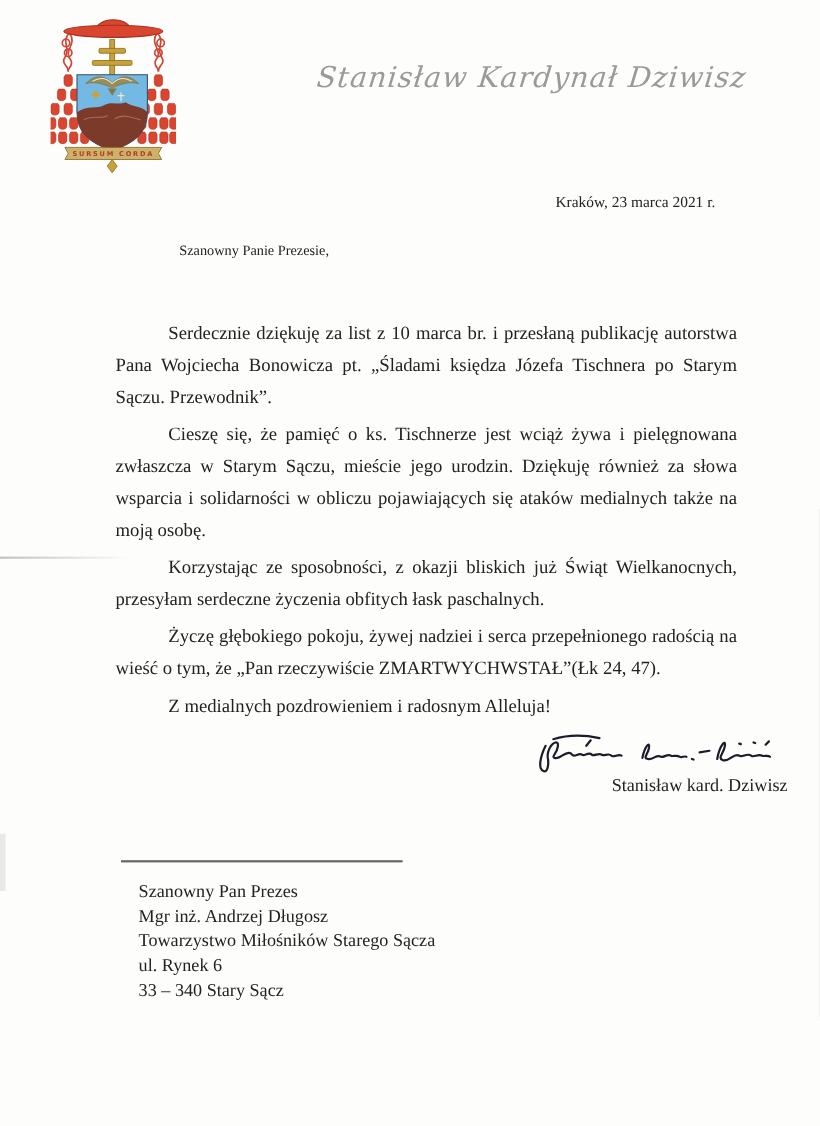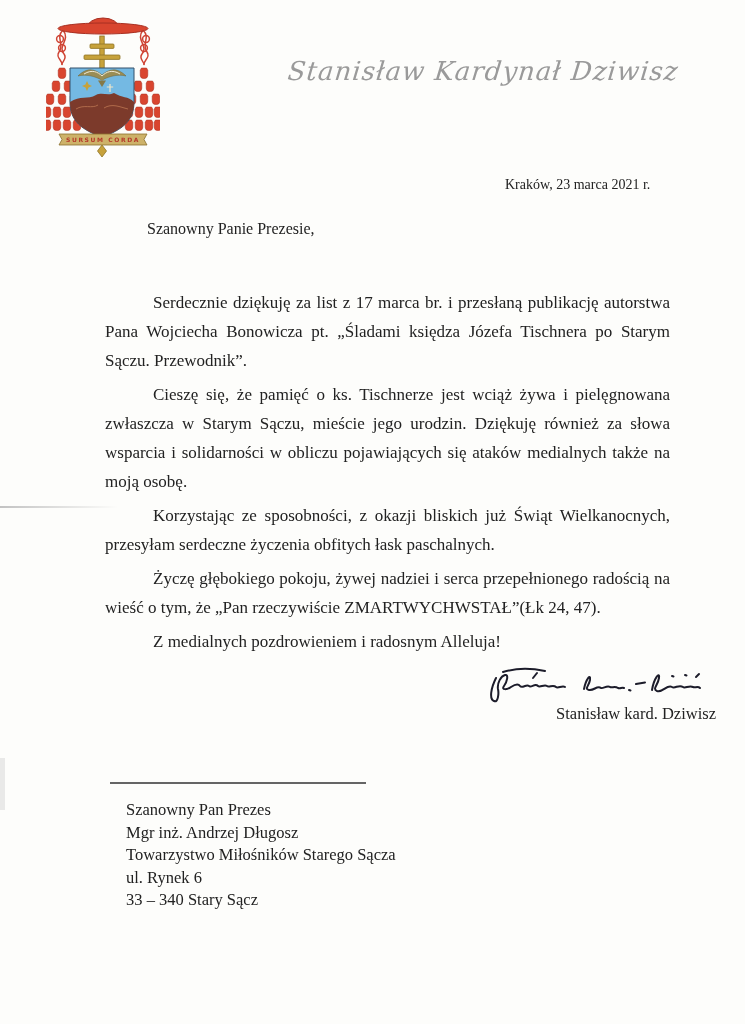--- a/index.html
+++ b/index.html
@@ -24,22 +24,22 @@
     color:#9a9a9a;
     transform:skewX(-6deg);
     white-space:nowrap;
   }
   
   .date-line{
     position:absolute;left:505px;top:177px;
     font-size:14px;white-space:nowrap;
   }
   .salutation{
-    position:absolute;left:147px;top:220px;
-    font-size:16px;
+    position:absolute;left:163px;top:220px;
+    font-size:13px;
   }
   .body-block{
     position:absolute;left:105px;top:288px;width:565px;
     font-size:17px;line-height:29px;
     text-align:justify;
   }
   .body-block p{
     margin:0 0 5px 0;
     text-indent:48px;
   }
@@ -159,21 +159,21 @@
     </g>
   </svg>
 
   <div class="letterhead-script">Stanisław Kardynał Dziwisz</div>
 
   <div class="date-line">Kraków, 23 marca 2021 r.</div>
 
   <div class="salutation">Szanowny Panie Prezesie,</div>
 
   <div class="body-block">
-    <p>Serdecznie dziękuję za list z 17 marca br. i przesłaną publikację autorstwa Pana Wojciecha Bonowicza pt. „Śladami księdza Józefa Tischnera po Starym Sączu. Przewodnik”.</p>
+    <p>Serdecznie dziękuję za list z 10 marca br. i przesłaną publikację autorstwa Pana Wojciecha Bonowicza pt. „Śladami księdza Józefa Tischnera po Starym Sączu. Przewodnik”.</p>
     <p>Cieszę się, że pamięć o ks. Tischnerze jest wciąż żywa i pielęgnowana zwłaszcza w Starym Sączu, mieście jego urodzin. Dziękuję również za słowa wsparcia i solidarności w obliczu pojawiających się ataków medialnych także na moją osobę.</p>
     <p>Korzystając ze sposobności, z okazji bliskich już Świąt Wielkanocnych, przesyłam serdeczne życzenia obfitych łask paschalnych.</p>
     <p>Życzę głębokiego pokoju, żywej nadziei i serca przepełnionego radością na wieść o tym, że „Pan rzeczywiście ZMARTWYCHWSTAŁ”(Łk 24, 47).</p>
     <p class="closing">Z medialnych pozdrowieniem i radosnym Alleluja!</p>
   </div>
 
   <svg class="sig-script" viewBox="0 0 230 52" xmlns="http://www.w3.org/2000/svg">
     <g fill="none" stroke="#1c1c2a" stroke-width="2" stroke-linecap="round" stroke-linejoin="round">
       <path d="M10,22 C5,32 3,43 8,45 C12,47 13,38 12,33 C11,27 15,20 19,19 C23,18 21,26 18,30 C15,34 21,34 25,31 C28,29 32,27 34,30 C36,33 40,28 43,30 C45,32 49,27 52,30 C54,32 58,28 61,30 C63,32 67,28 70,31 C72,33 76,29 79,31"></path>
       <path d="M17,16 C30,12 45,12 59,15"></path>

